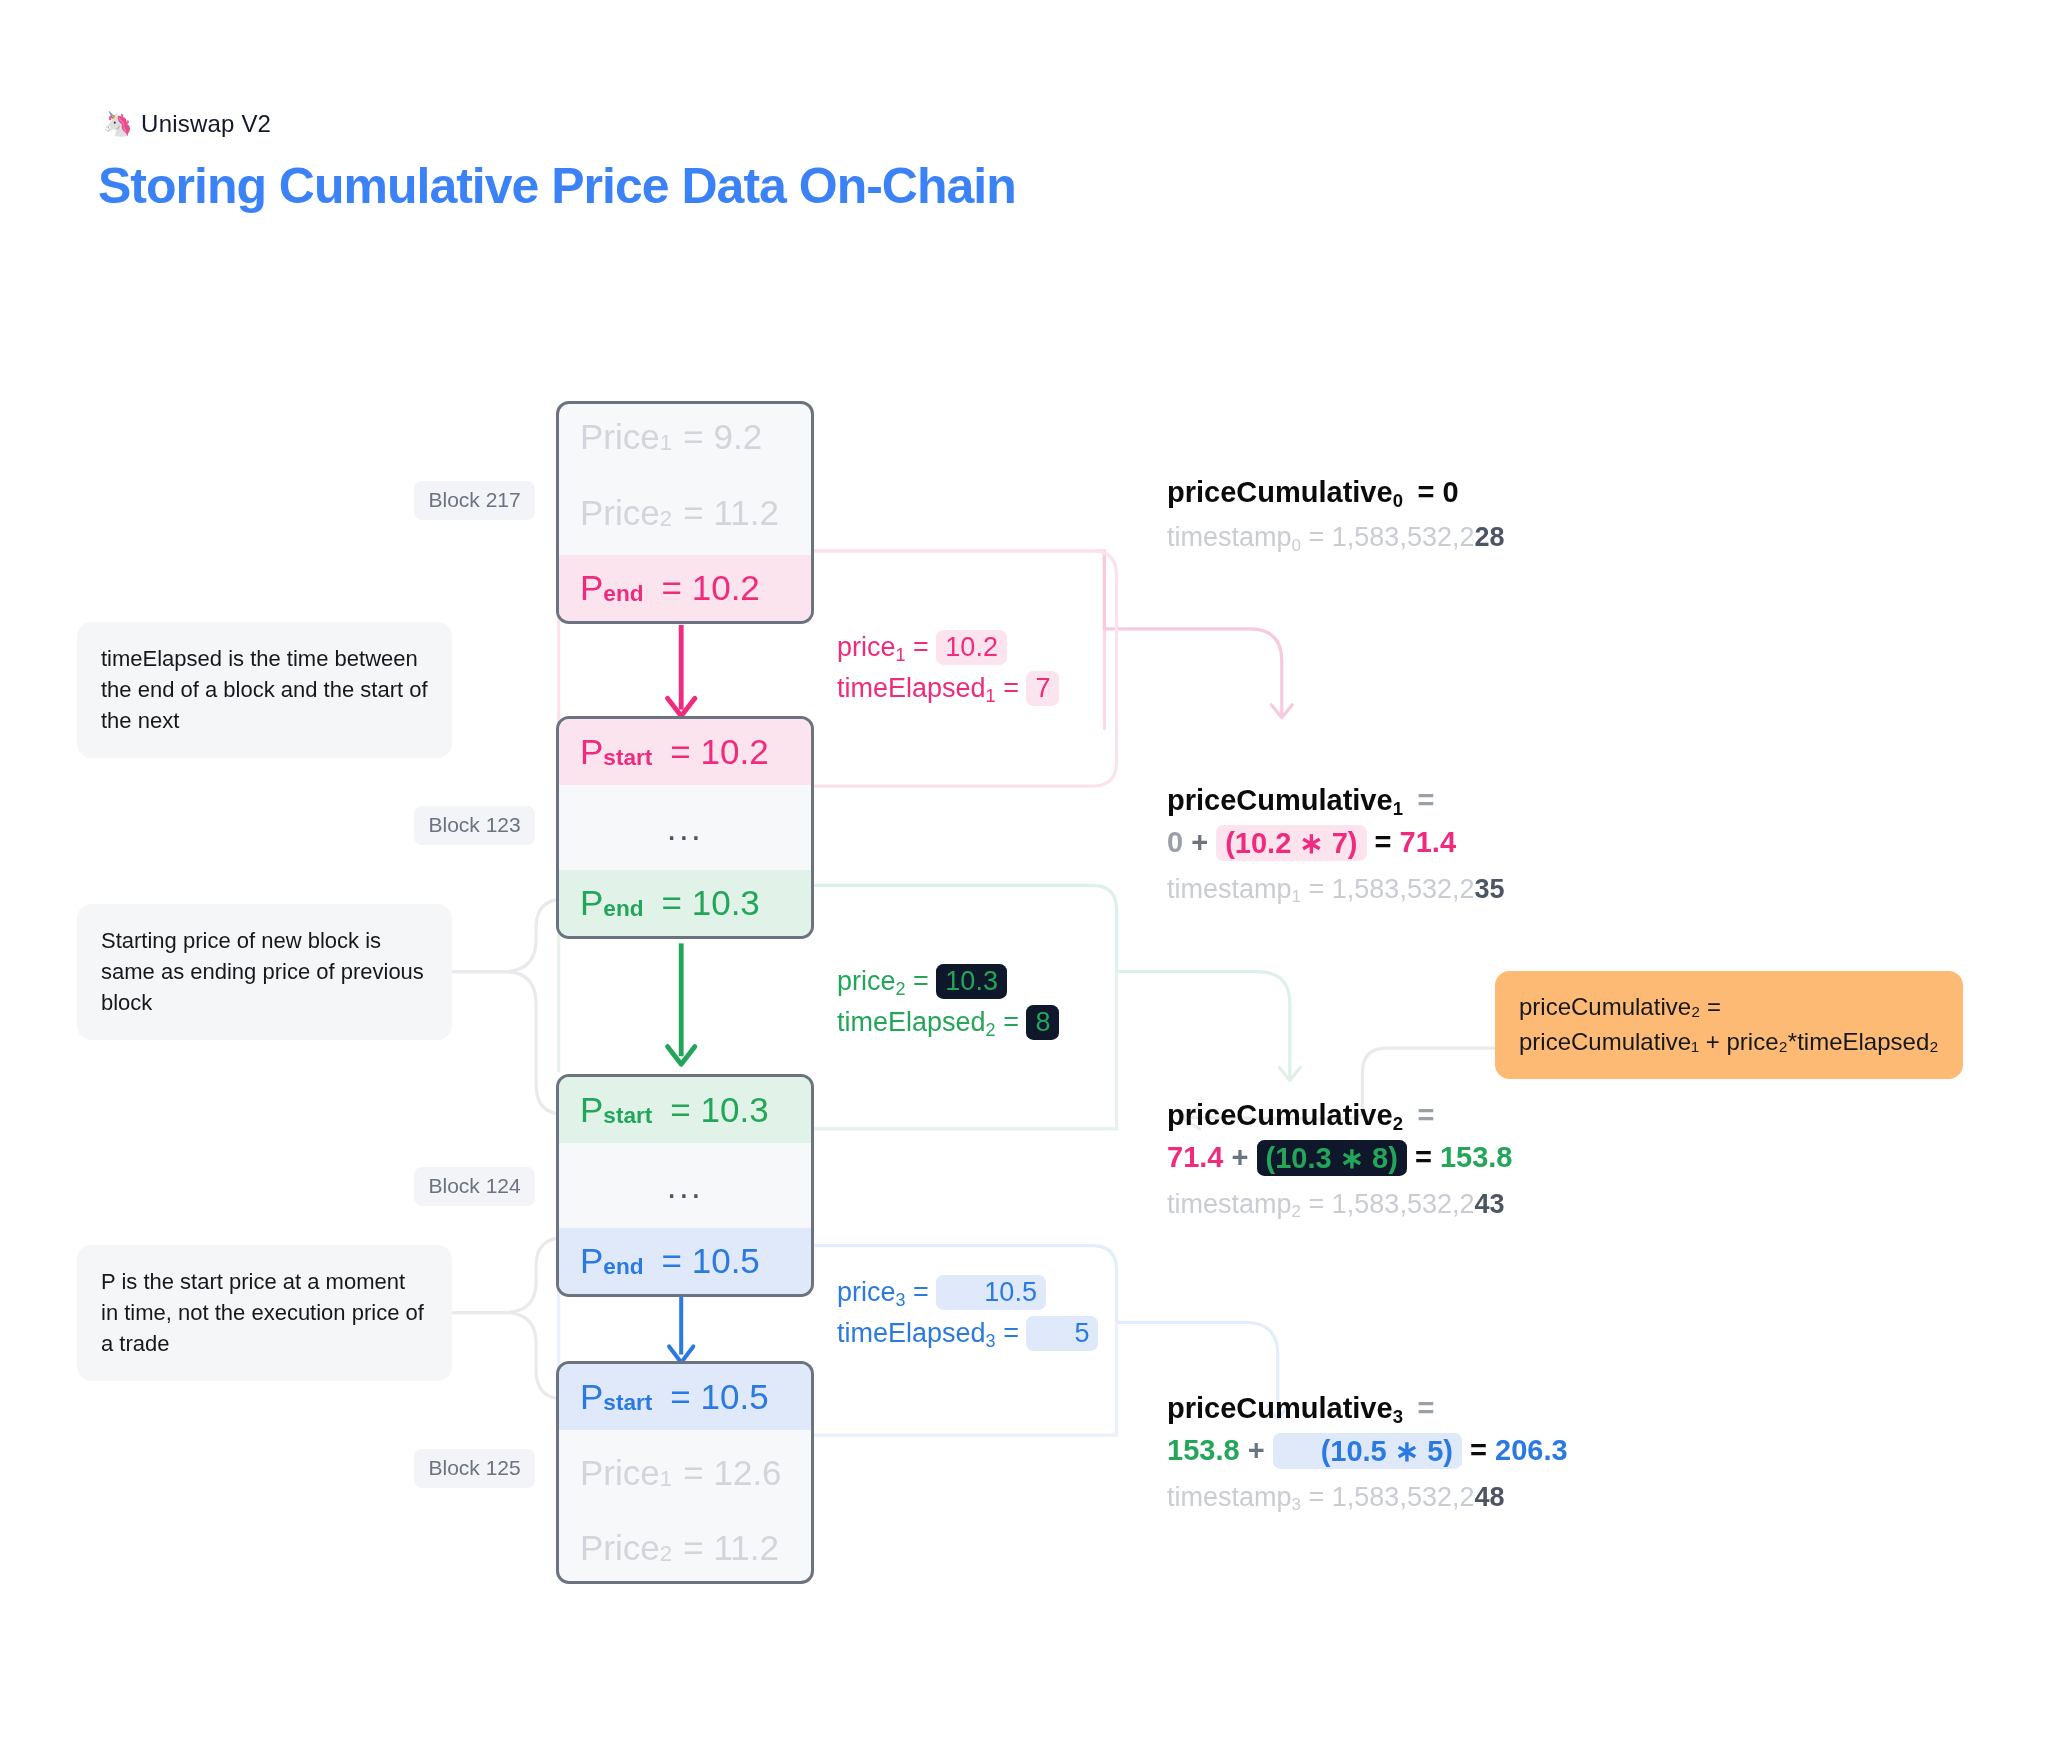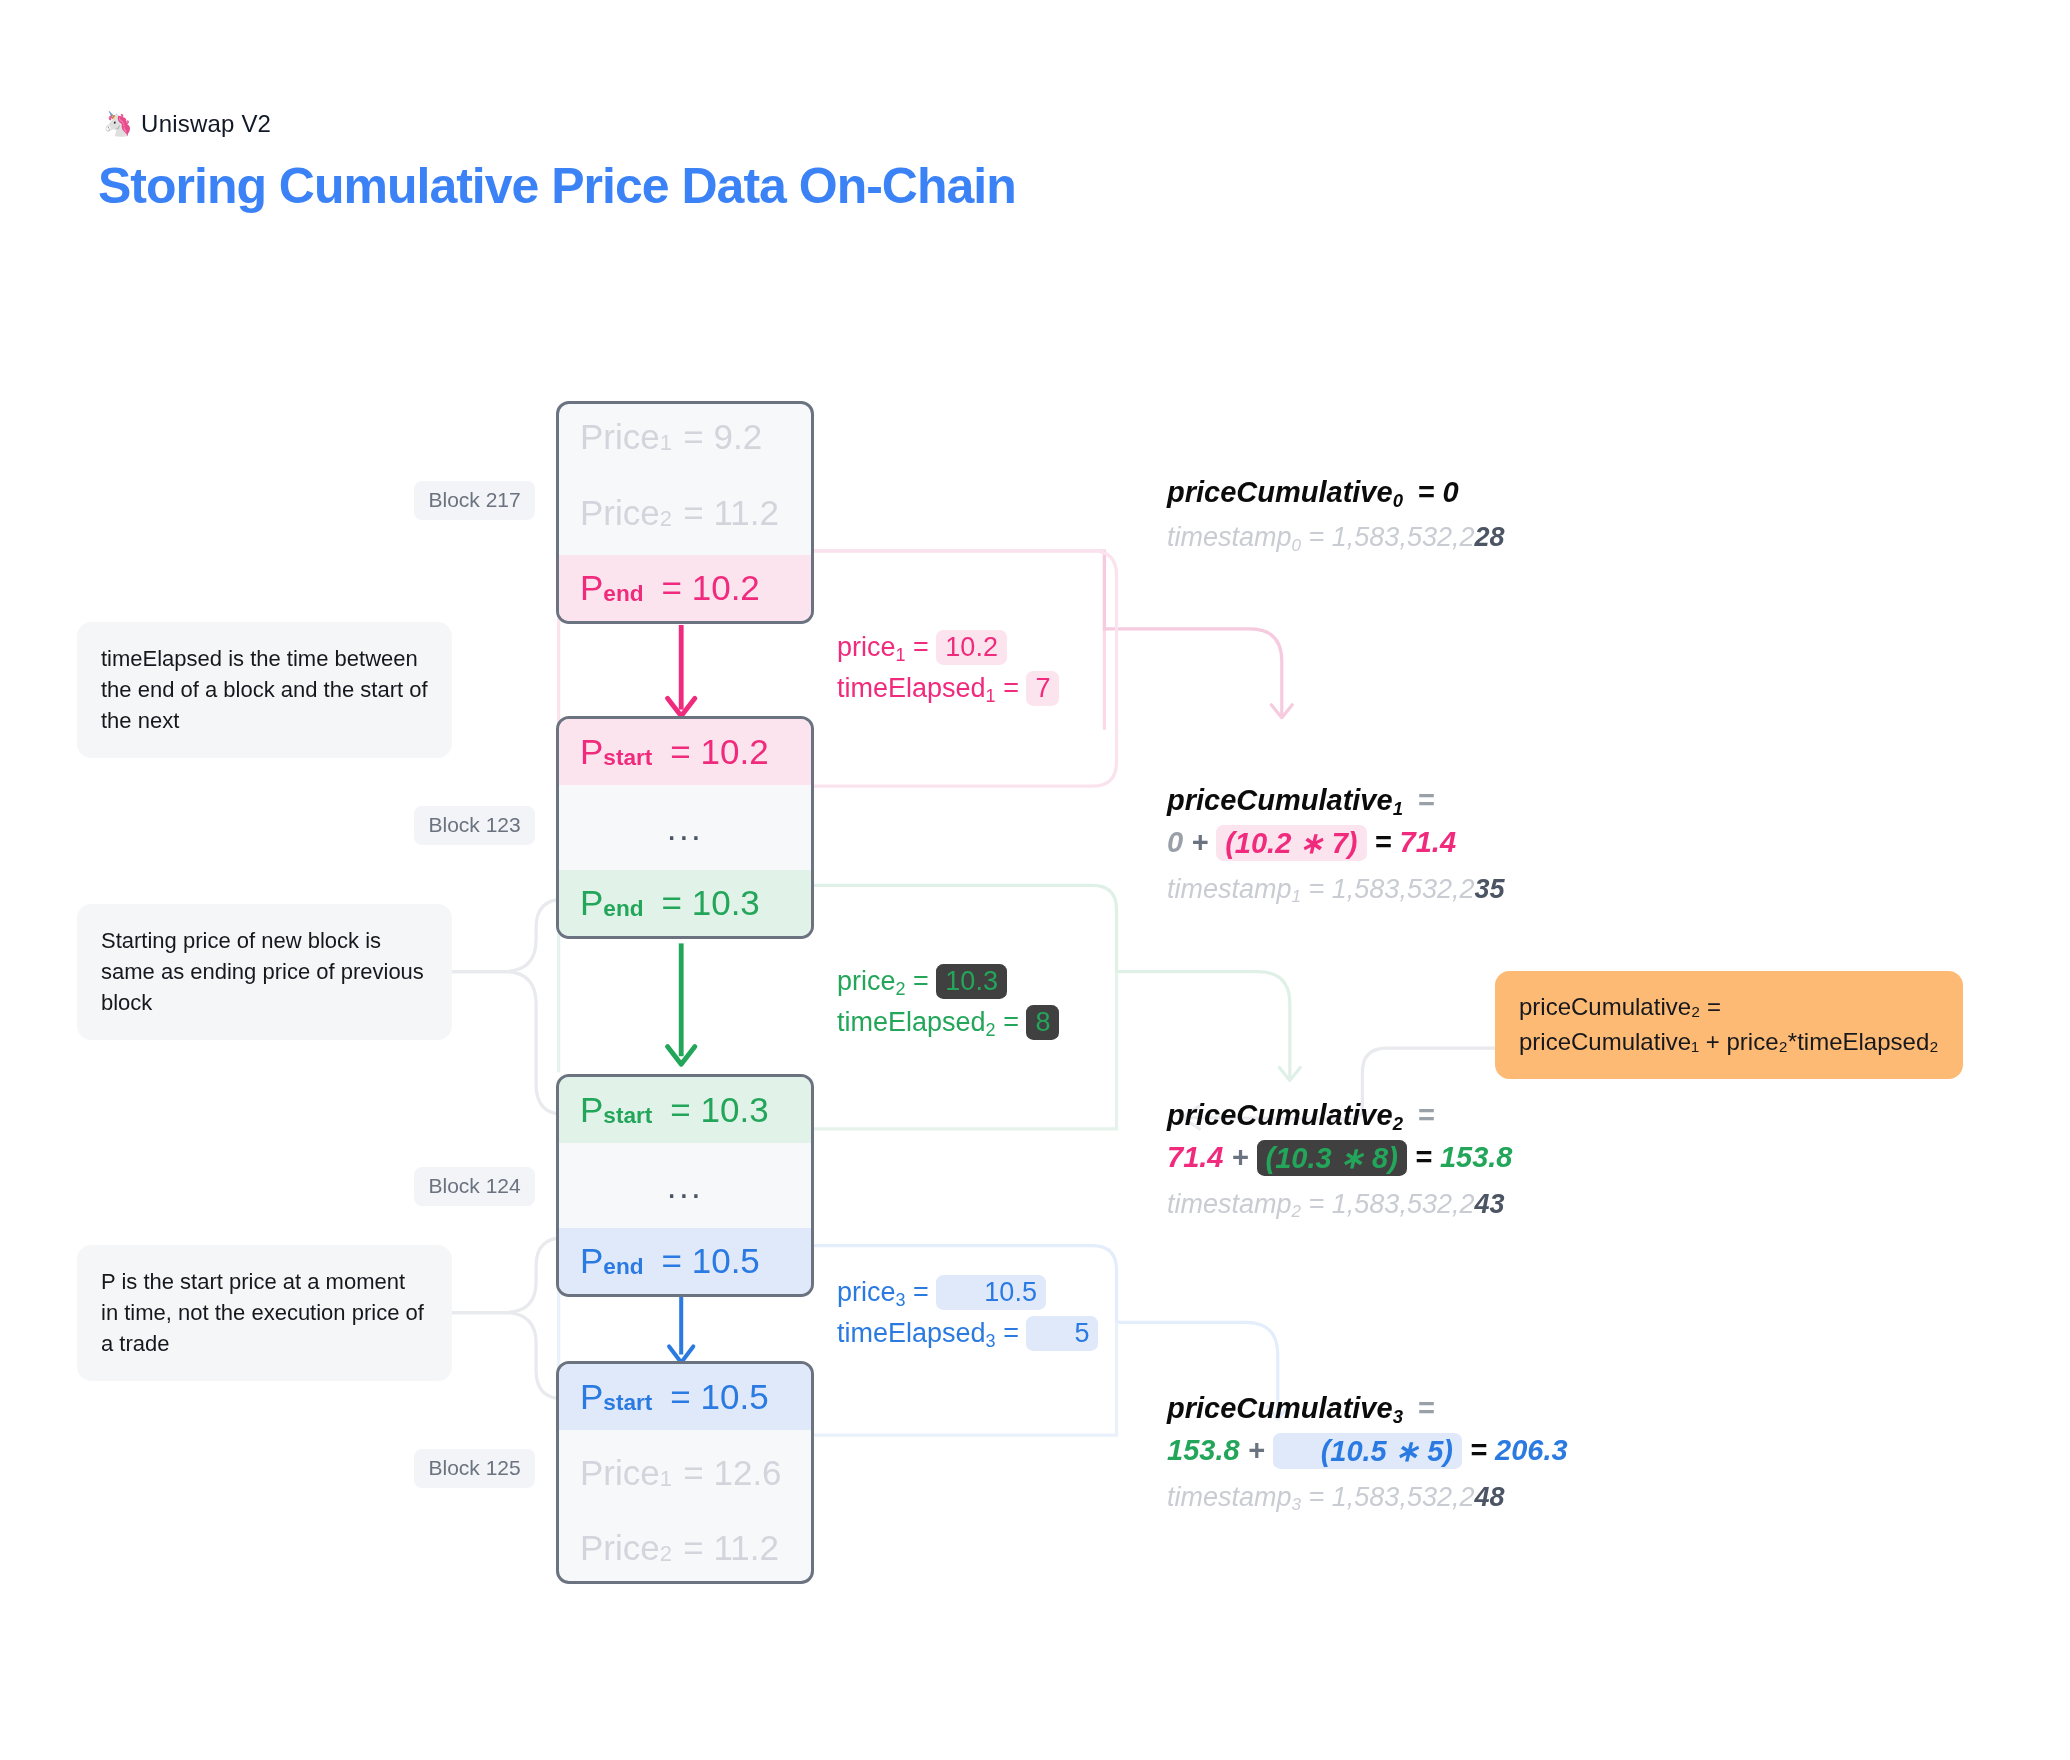--- a/index.html
+++ b/index.html
@@ -73,25 +73,25 @@
   }
   .mid-text { position: absolute; white-space: nowrap; font-size: 27px; line-height: 1.5; }
   .mid-text sub { font-size: 18px; }
   .pill {
     border-radius: 7.3px; padding: 1.6px 9px 3.2px 9px;
   }
   .pink   { color: #f02a7c; }
   .green  { color: #23a65a; }
   .blue   { color: #2a7ae2; }
   .pill-pink  { background: #fce4ee; }
-  .pill-green { background: #404040; }
+  .pill-green { background: #0f172a; }
   .pill-blue  { background: #dfe9fa; padding-left: 48px; }
 
   
-  .cum { position: absolute; white-space: nowrap; font-style: italic; }
+  .cum { position: absolute; white-space: nowrap; }
   .cum .line1 { font-size: 29px; color: #0b0b0c; font-weight: 700; line-height: 1.42; }
   .cum .line1 sub { font-size: 18.5px; }
   .cum .eq { color: #9aa0a8; font-weight: 700; }
   .cum .line2 { font-size: 29px; font-weight: 700; line-height: 1.5; }
   .cum .gray0 { color: #9aa0a8; }
   .cum .plus  { color: #6b7280; }
   .cum .ts {
     font-size: 27px; color: #c9ccd2; line-height: 1.85; font-weight: 400;
   }
   .cum .ts sub { font-size: 17px; }

